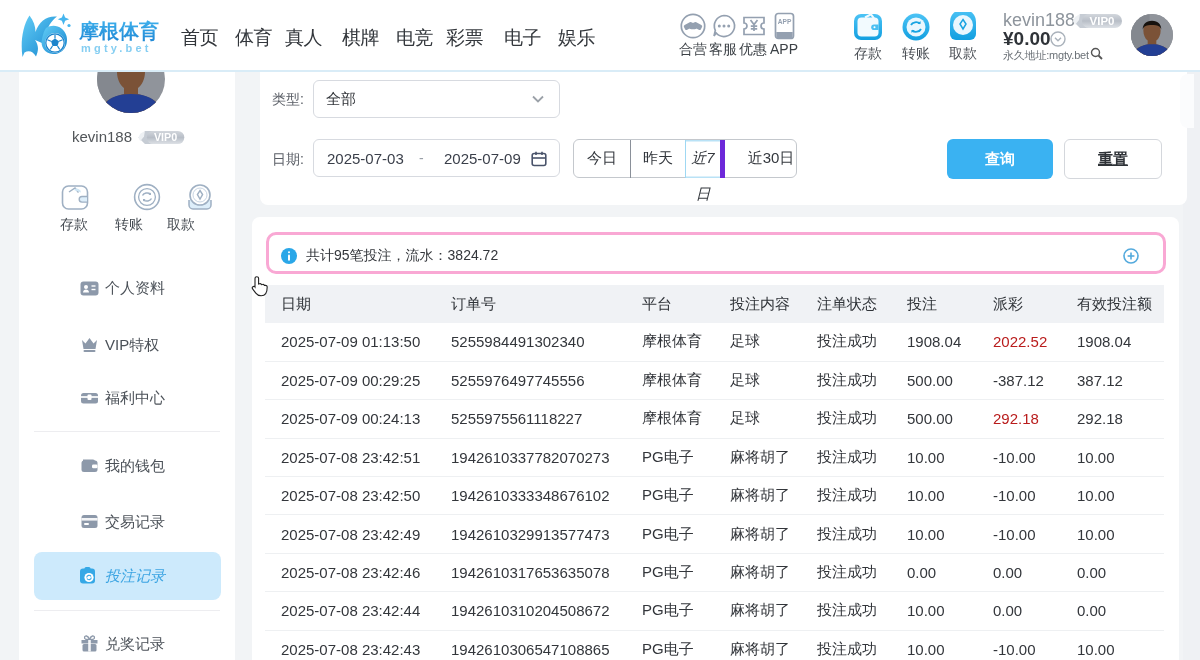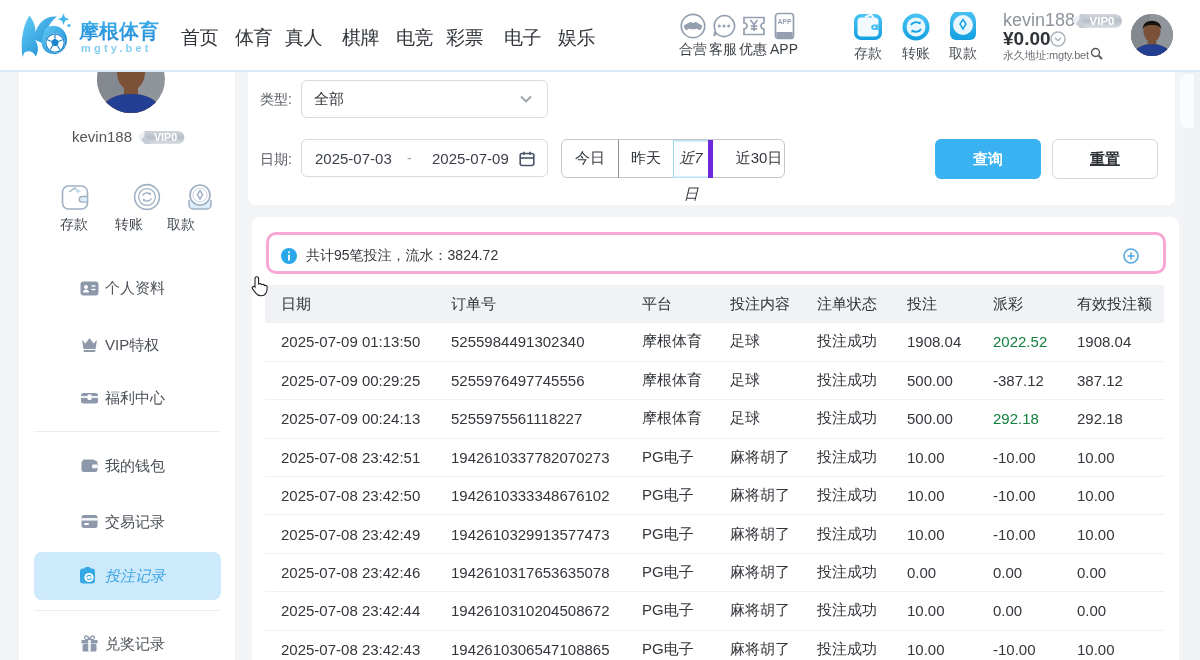--- a/index.html
+++ b/index.html
@@ -14,41 +14,41 @@
   
   #scroll { left:1183px; top:72px; width:17px; height:588px; background:#eff1f4; z-index:5; }
 
   
   #side { left:19px; top:72px; width:216px; height:588px; background:#fff; z-index:6; }
   .sideicon-label { position:absolute; font-size:14px; color:#454b52; transform:translateX(-50%); }
   .menu-text { position:absolute; left:86px; font-size:15px; color:#4b5158; transform:translateY(-50%); }
   .sep { position:absolute; left:15px; width:186px; height:1px; background:#ededf0; }
 
   
-  #fcard { left:248px; top:72px; width:927px; height:133px; background:#fff; border-radius:0 0 8px 8px; z-index:6; }
+  #fcard { left:260px; top:72px; width:927px; height:133px; background:#fff; border-radius:0 0 8px 8px; z-index:6; }
   #tcard { left:252px; top:217px; width:927px; height:443px; background:#fff; border-radius:8px 8px 0 0; z-index:6; }
 
   .flabel { position:absolute; font-size:14px; color:#5a5e66; }
   .fbox { position:absolute; left:53px; width:247px; height:38px; border:1px solid #d7dae0; border-radius:6px; background:#fff; }
 
   .qbtn { position:absolute; top:0; height:38px; line-height:36px; text-align:center; font-size:15px; color:#33373d; }
 
   #btn-query { left:687px; top:67px; width:106px; height:40px; background:#3ab2f2; border-radius:6px; color:#fff; font-size:15px; font-weight:bold; text-align:center; line-height:40px; }
-  #btn-reset { left:804px; top:67px; width:106px; height:40px; background:#fff; border:1px solid #d4d7dc; border-radius:6px; color:#2f3338; font-size:15px; font-weight:bold; text-align:center; line-height:38px;text-decoration:underline; }
+  #btn-reset { left:804px; top:67px; width:98px; height:40px; background:#fff; border:1px solid #d4d7dc; border-radius:6px; color:#2f3338; font-size:15px; font-weight:bold; text-align:center; line-height:38px;text-decoration:underline; }
 
   
   #alert { left:14px; top:15px; width:900px; height:42px; border:3px solid #f9a8d4; border-radius:10px; background:#fff; }
 
   
   table { border-collapse:collapse; table-layout:fixed; }
   #btable { left:13px; top:68px; width:899px; }
   #btable th { background:#f0f2f5; height:38px; font-size:15px; font-weight:normal; color:#2f3338; text-align:left; }
   #btable td { height:38.4px; font-size:15px; color:#33363b; border-bottom:1px solid #eef0f2; }
   #btable th:first-child, #btable td:first-child { padding-left:16px; }
-  #btable td.red { color:#15803d; }
+  #btable td.red { color:#b91c1c; }
 </style>
 </head>
 <body>
 
 <div id="side" class="abs">
   <div class="abs" style="left:78px; top:-27px; width:68px; height:68px; border-radius:50%; overflow:hidden; z-index:1;">
     <svg width="68" height="68" viewBox="0 0 68 68">
       <rect width="68" height="68" fill="#90949b"></rect>
       <rect x="0" y="0" width="30" height="68" fill="#84888f"></rect>
       <path d="M34 12 c9 0 14 6 14 15 c0 7 -3 13 -7 16 l0 6 c8 2 16 5 19 9 l0 10 -52 0 0-10 c3-4 11-7 19-9 l0-6 c-4-3 -7-9 -7-16 c0-9 5-15 14-15 Z" fill="#7b5237"></path>

